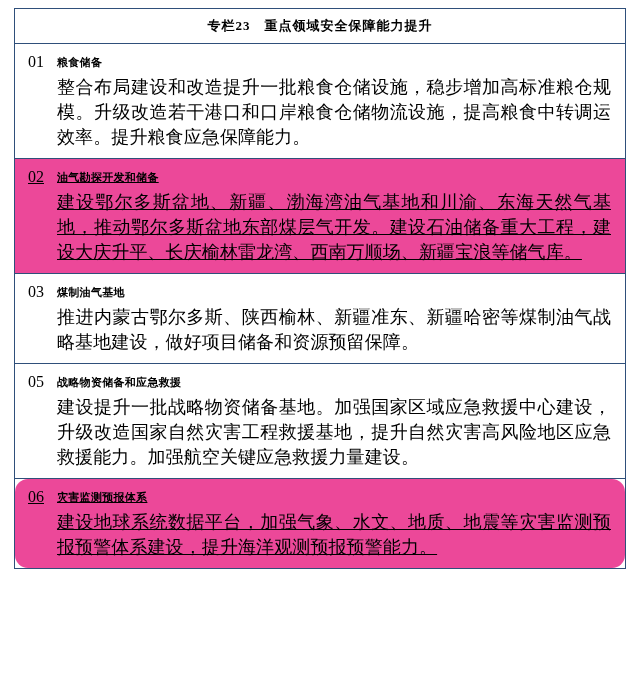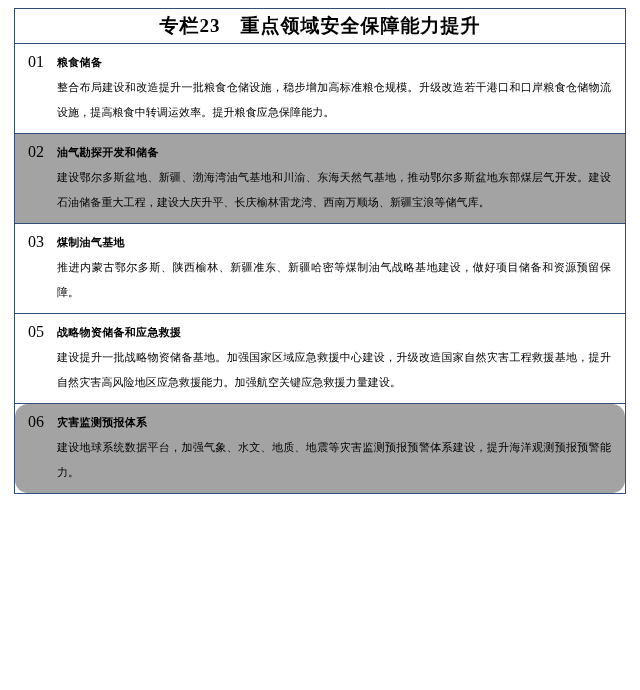--- a/index.html
+++ b/index.html
@@ -24,37 +24,38 @@
   }
   .title-bar {
     height: 34px;
     border-bottom: 1px solid #2f4f7a;
     display: flex;
     align-items: center;
     justify-content: center;
     background: #ffffff;
   }
   .title-text {
-    font-size: 19px;
+    font-size: 13px;
     font-weight: bold;
     letter-spacing: 1px;
     font-family: "Liberation Serif", "DejaVu Serif", serif;
   }
   .row {
     display: flex;
     align-items: flex-start;
     border-bottom: 1px solid #2f4f7a;
     box-sizing: border-box;
   }
   .row:last-child {
     border-bottom: none;
     border-radius: 13px;
   }
   .row.shaded {
-    background: #a3a3a3;
+    background: #ec4899;
+    text-decoration: underline;
   }
   .num-cell {
     width: 42px;
     flex: 0 0 42px;
     text-align: center;
     font-size: 16px;
     padding-top: 9px;
     font-family: "Liberation Serif", "DejaVu Serif", serif;
   }
   .body-cell {
@@ -62,21 +63,21 @@
     padding: 7px 14px 8px 0;
   }
   .item-heading {
     font-size: 11px;
     font-weight: bold;
     line-height: 22px;
     margin-bottom: 2px;
     letter-spacing: 0.3px;
   }
   .item-text {
-    font-size: 11px;
+    font-size: 18px;
     line-height: 25px;
     text-align: justify;
     text-justify: inter-ideograph;
     letter-spacing: 0.1px;
   }
 </style>
 </head>
 <body>
 
 <div class="box">

